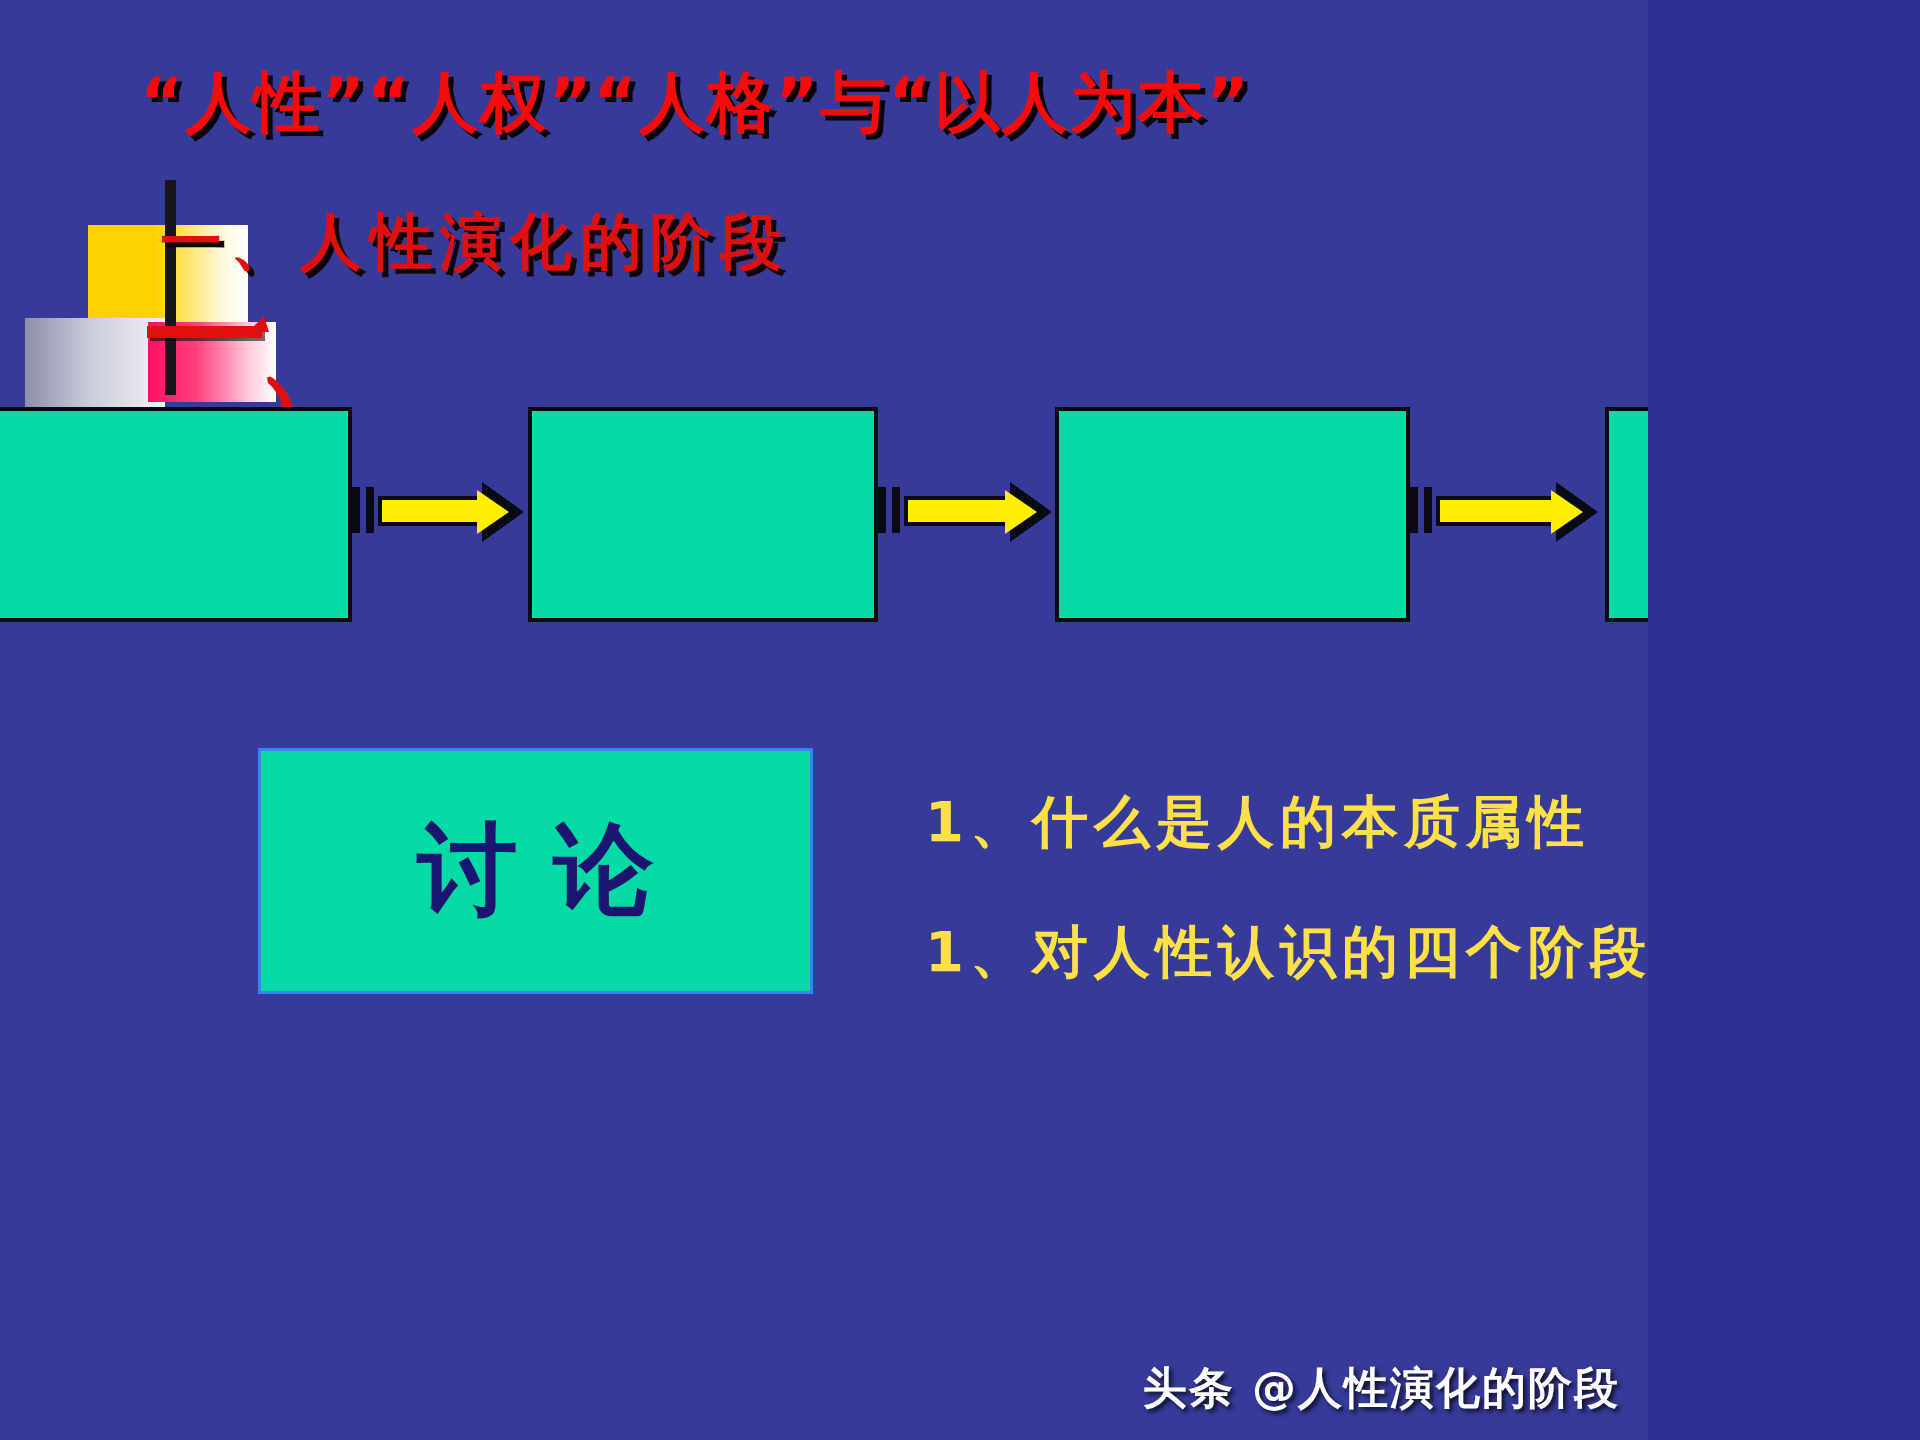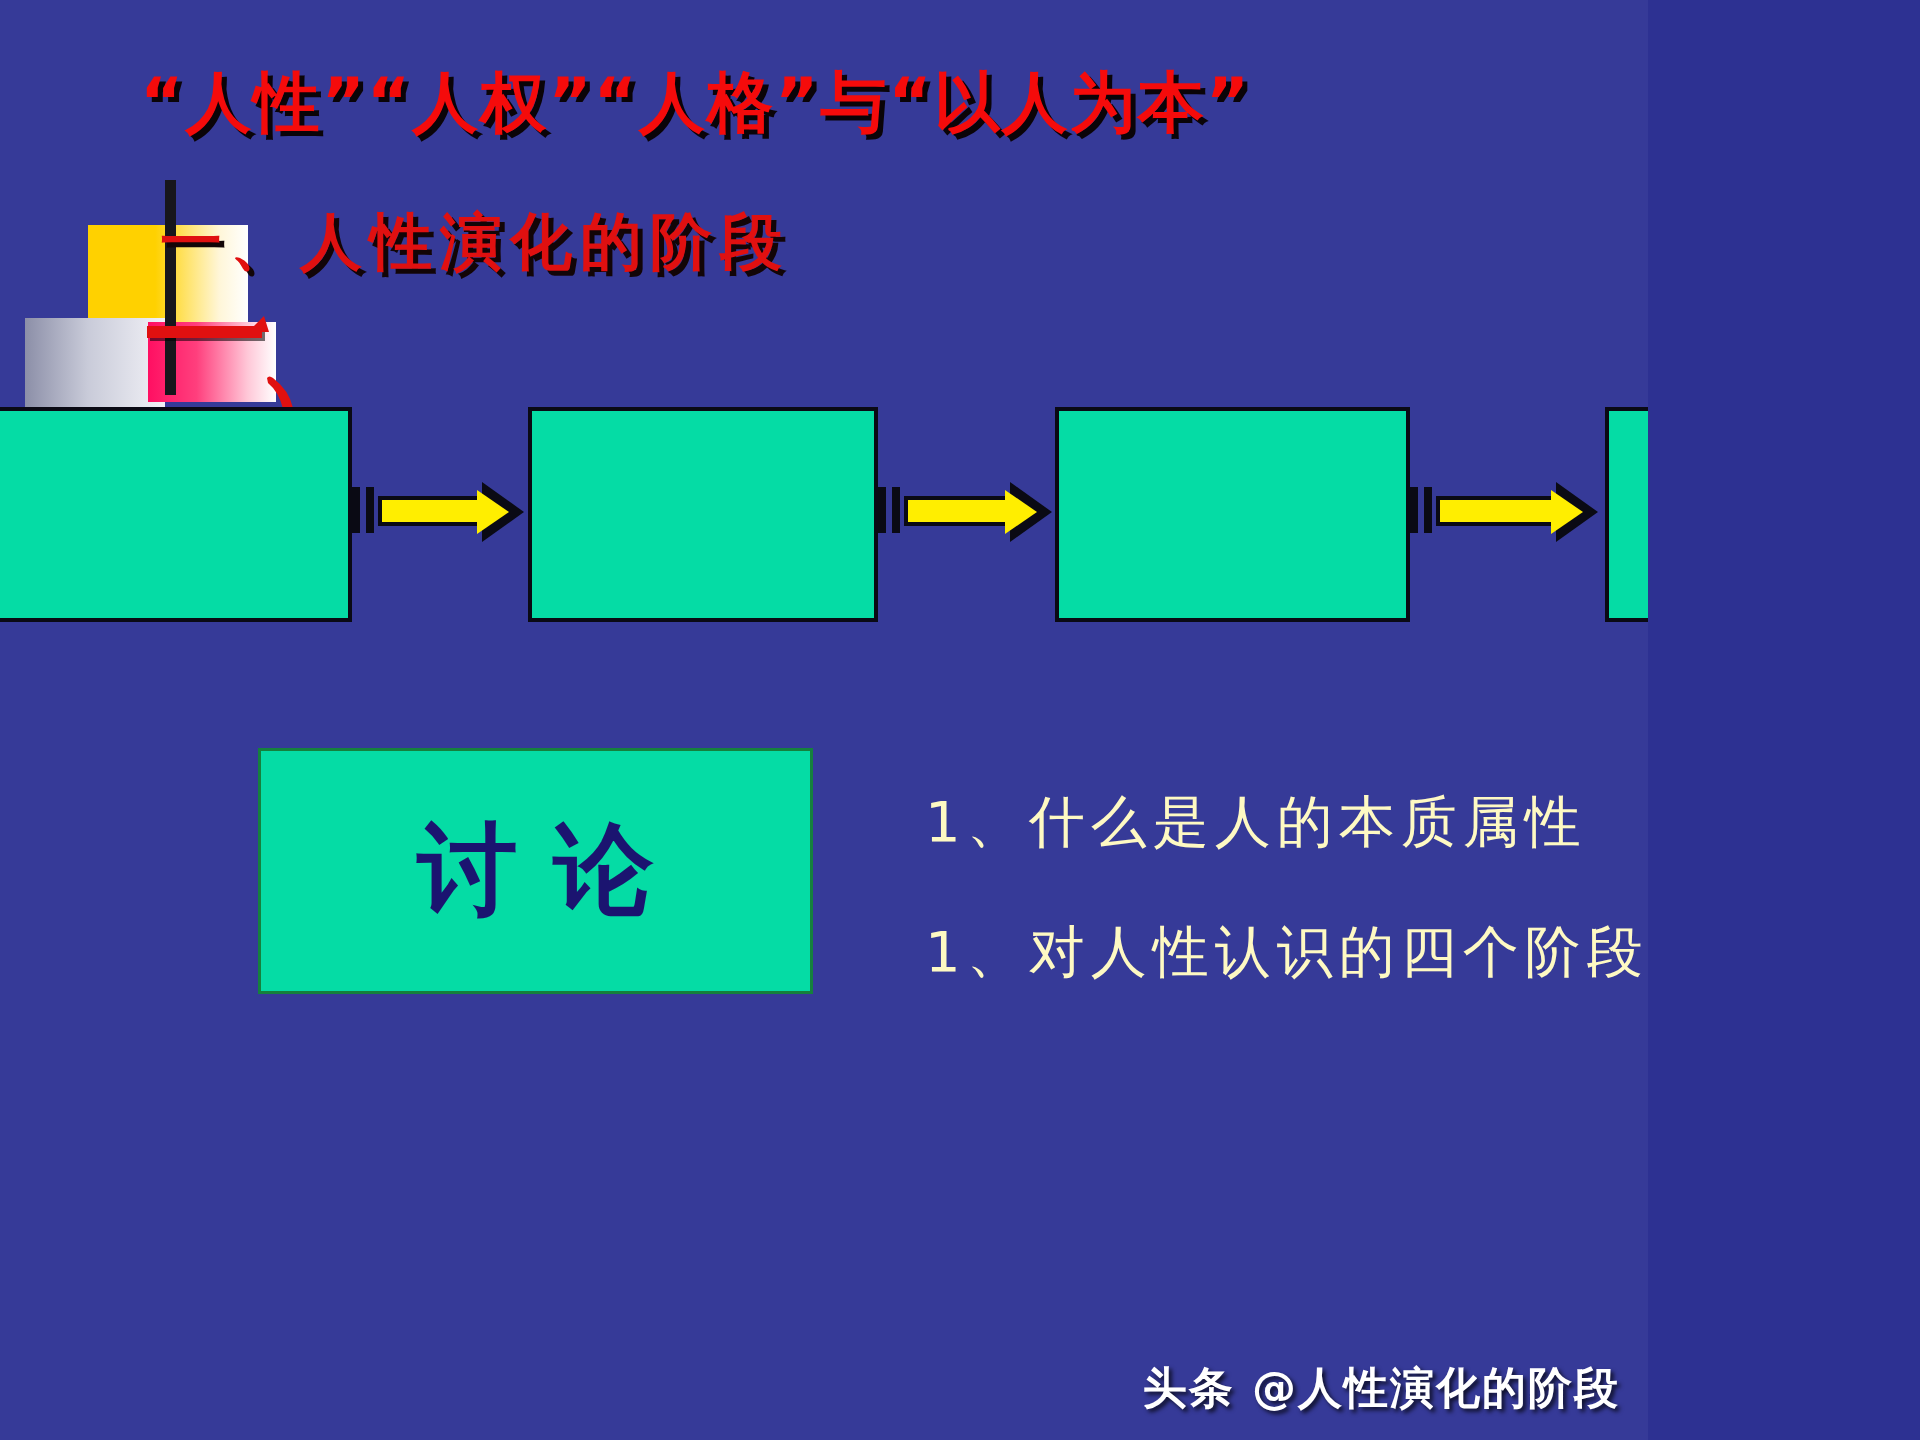--- a/index.html
+++ b/index.html
@@ -144,41 +144,41 @@
   .arrow-c { left: 1410px; width: 195px; }
 
   
   .disc-box {
     position: absolute;
     left: 258px;
     top: 748px;
     width: 555px;
     height: 246px;
     background: #05dca5;
-    border: 3px solid #15803d;
+    border: 3px solid #3b82f6;
     box-sizing: border-box;
     display: flex;
     align-items: center;
     justify-content: center;
   }
   .disc-text {
     font-size: 100px;
     font-weight: 700;
     color: #1b1470;
     letter-spacing: 36px;
     text-indent: 36px;
     font-family: "DejaVu Sans", "Liberation Sans", sans-serif;
   }
 
   
   .qline {
     position: absolute;
-    color: #fef9c3;
+    color: #fde047;
     font-size: 56px;
-    font-weight: 400;
+    font-weight: 700;
     white-space: nowrap;
     letter-spacing: 6px;
     font-family: "DejaVu Sans", "Liberation Sans", sans-serif;
   }
   .qline-1 { left: 925px; top: 785px; }
   .qline-2 { left: 925px; top: 915px; }
 
   
   .watermark {
     position: absolute;

